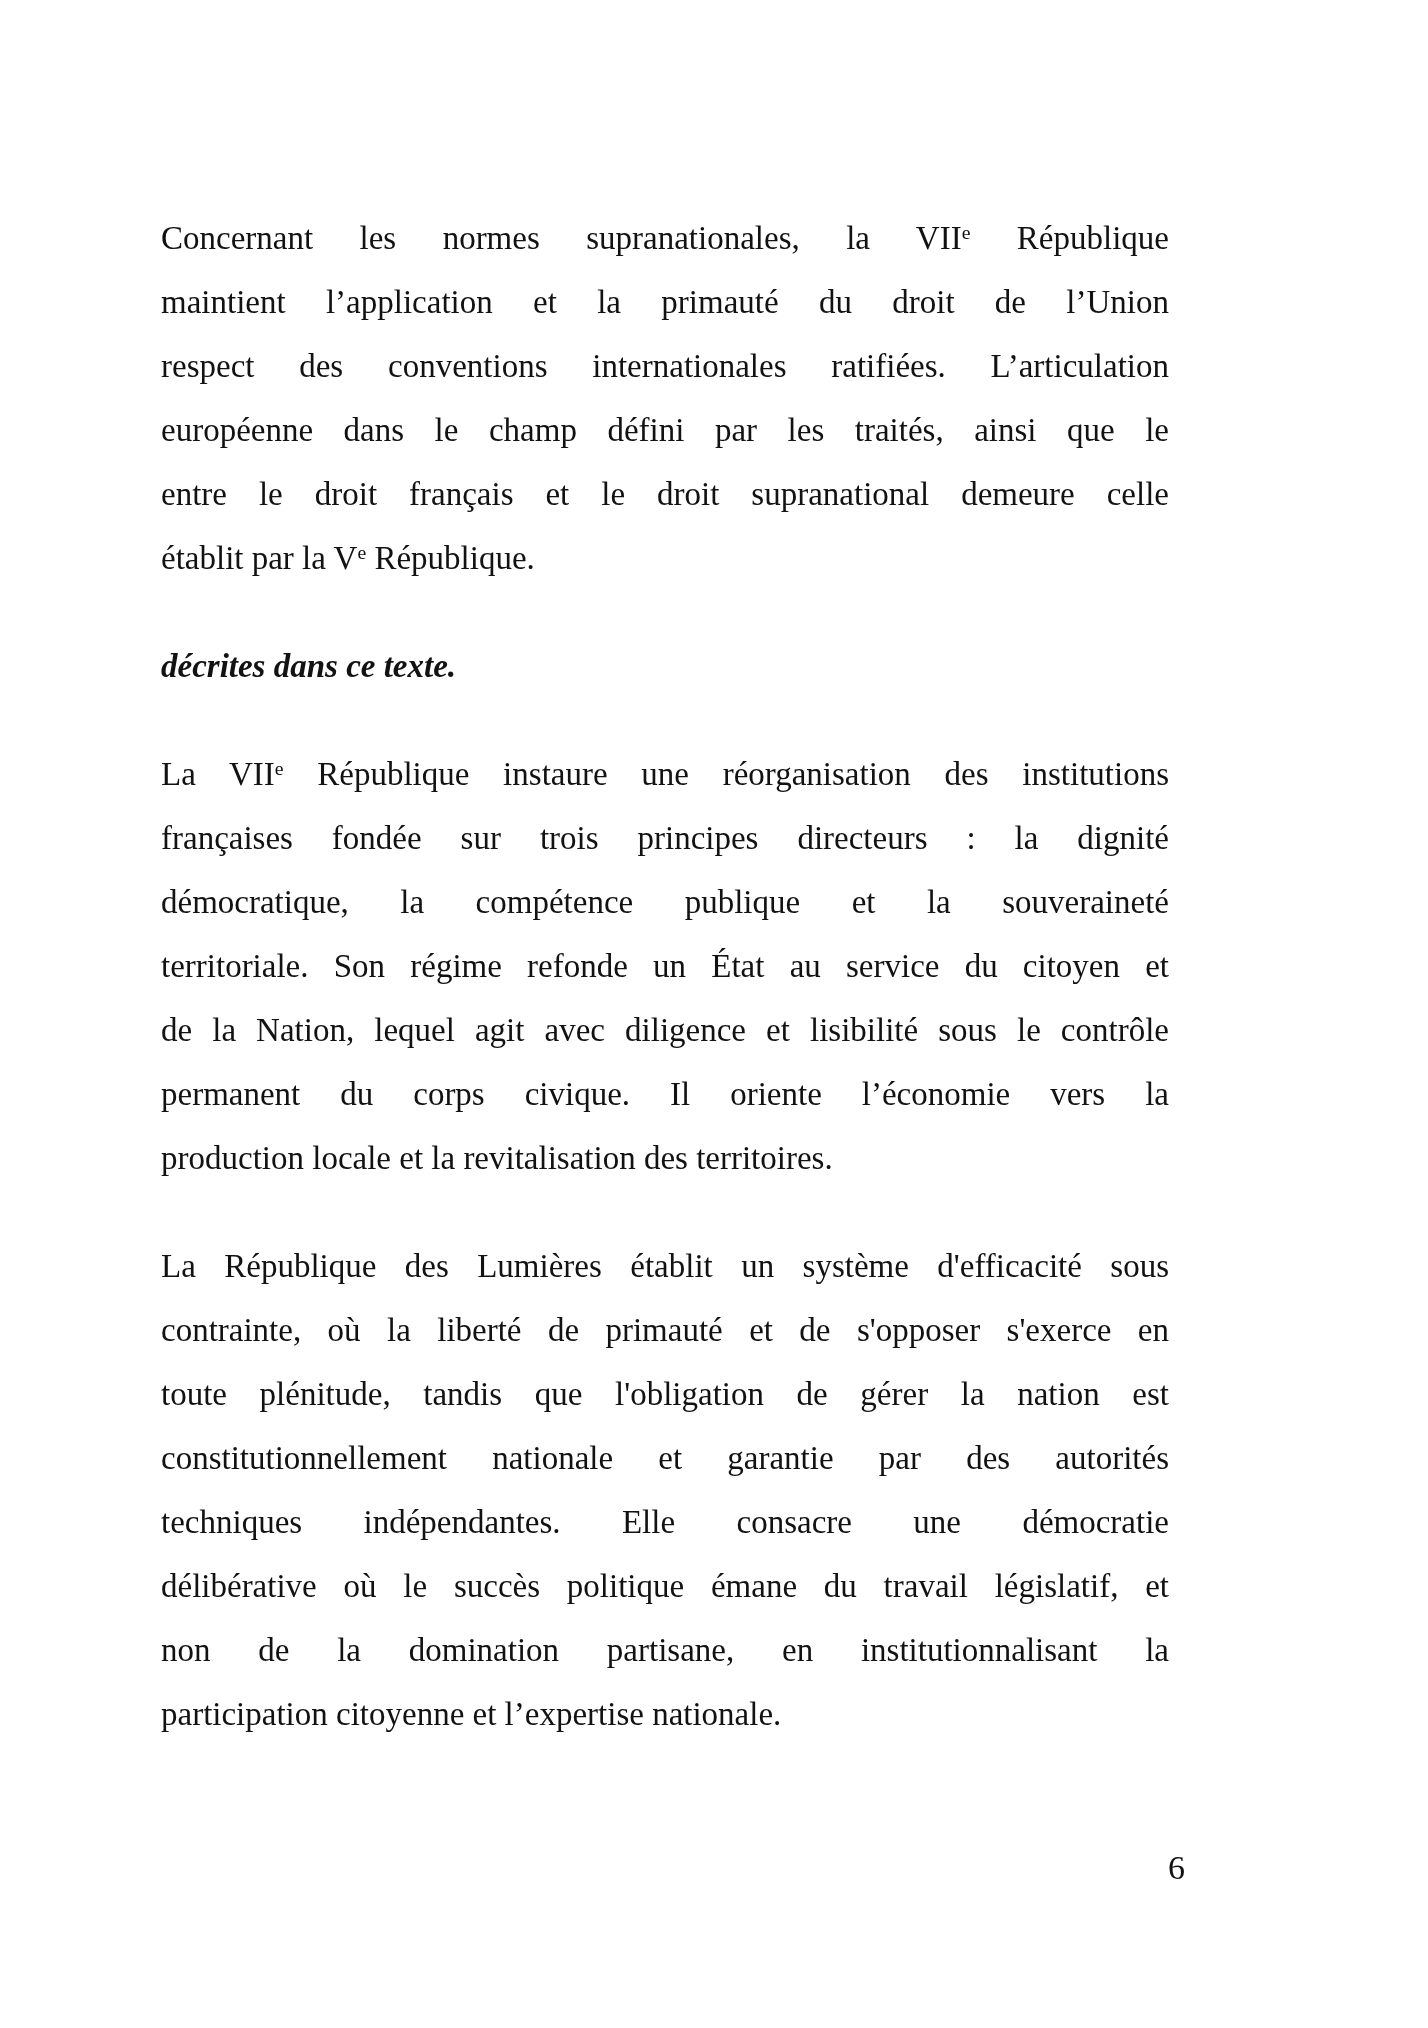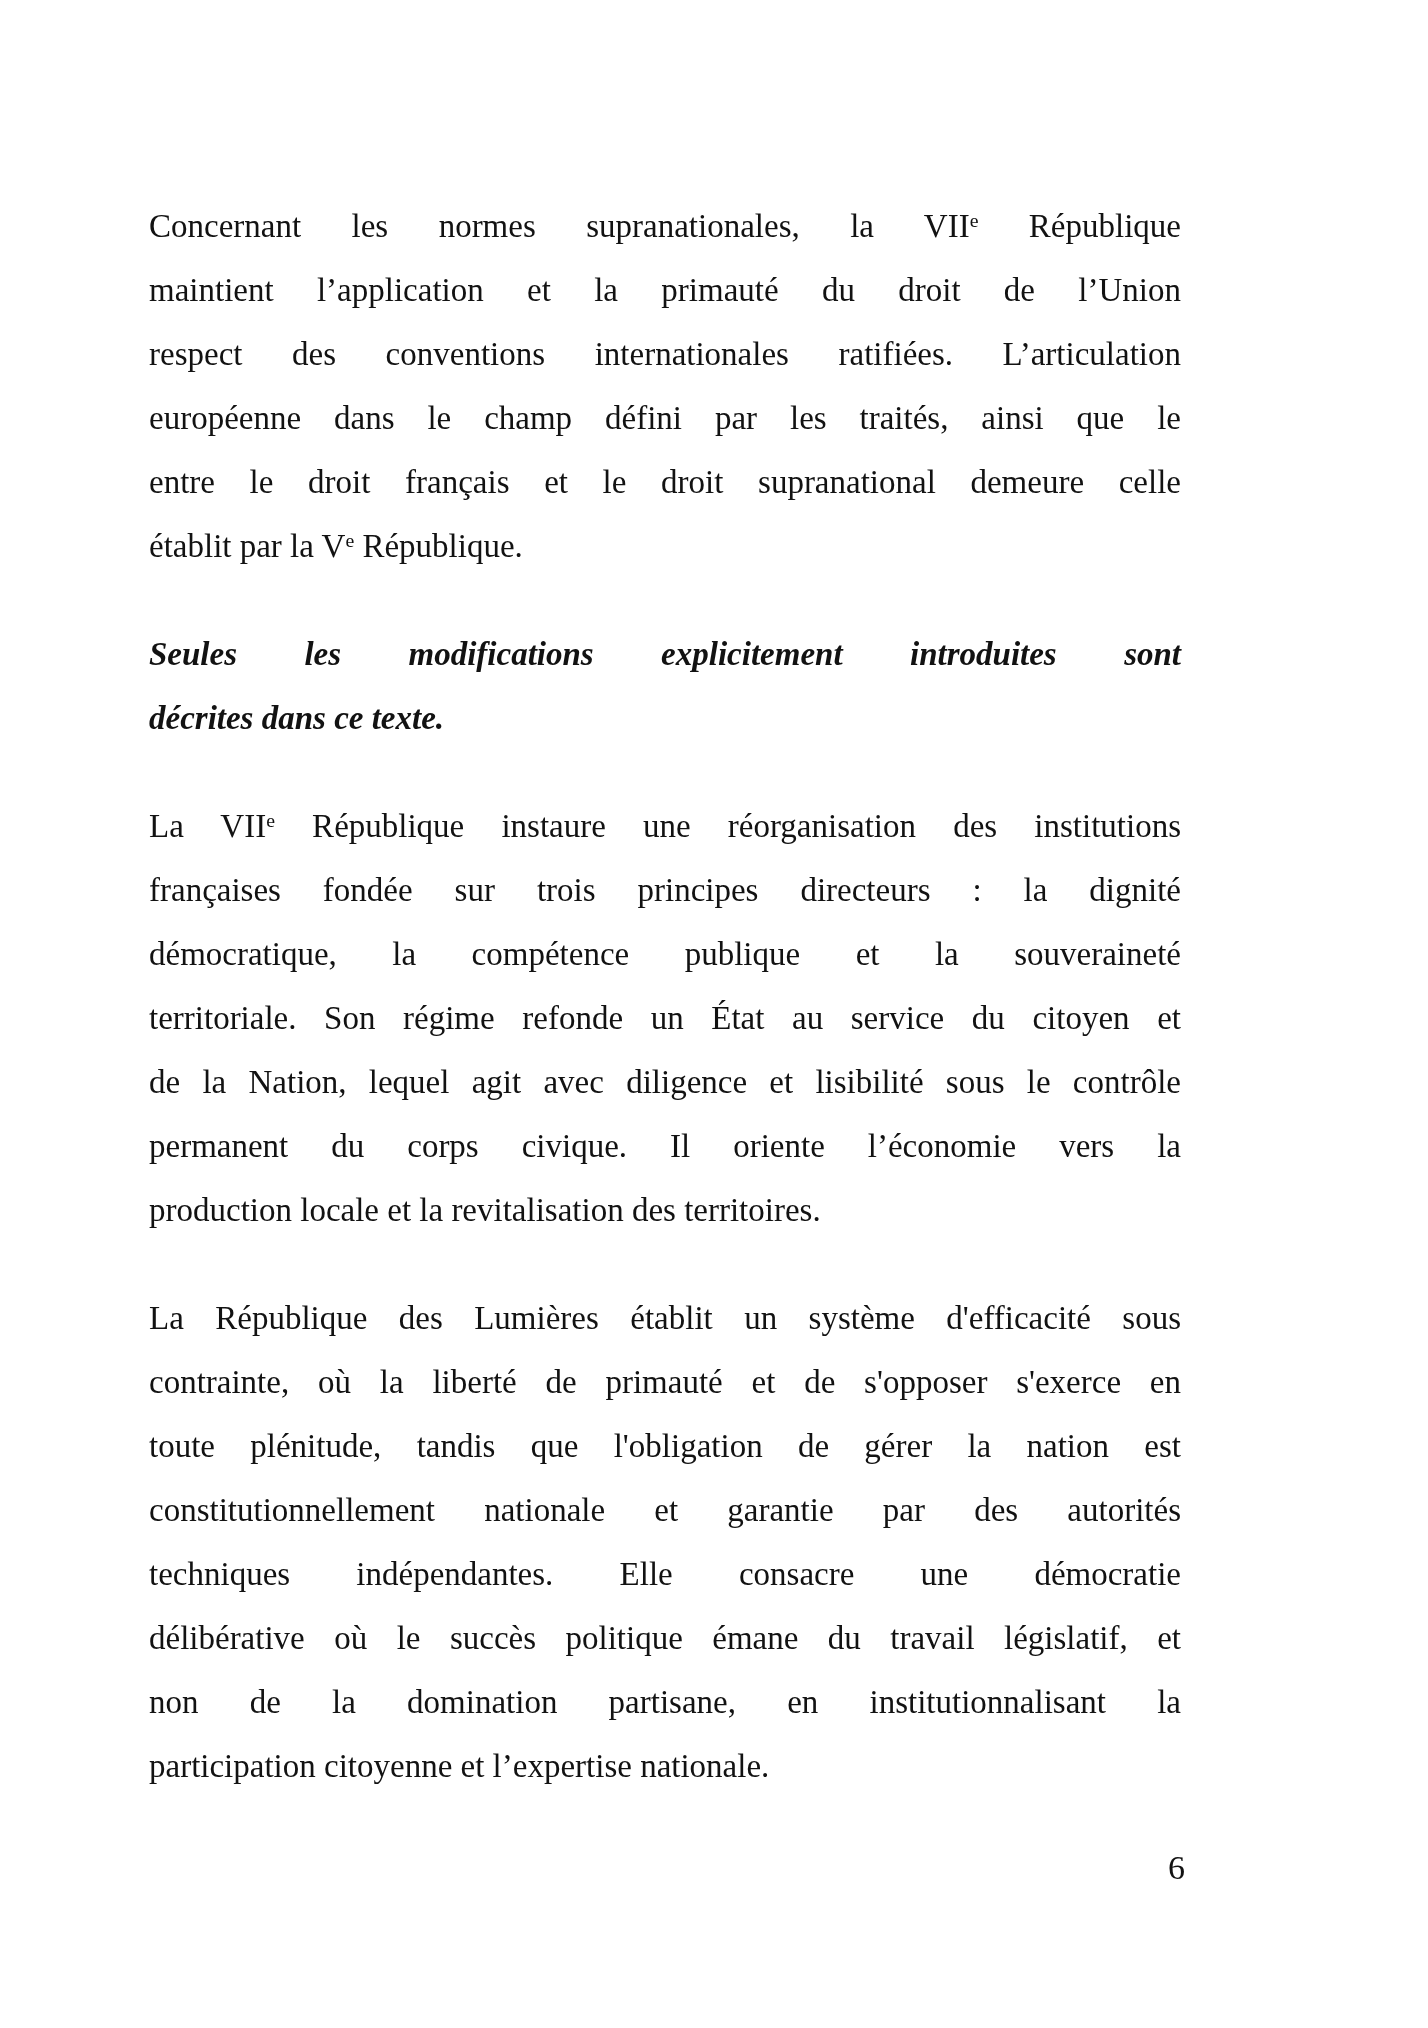--- a/index.html
+++ b/index.html
@@ -14,21 +14,21 @@
   }
   .text-block {
     position: absolute;
     left: 145px;
     top: 190px;
     width: 1040px;
   }
   .para {
     font-size: 33px;
     line-height: 64px;
-    margin: 4px;
+    margin: 16px;
   }
   .para + .para { margin-top: 44px; }
   .para.italic-bold {
     font-style: italic;
     font-weight: bold;
   }
   .line {
     text-align: justify;
     text-align-last: justify;
   }
@@ -57,21 +57,20 @@
   <div class="text-block" id="text-block">
       <div class="para normal">
         <div class="line"><span>Concernant les normes supranationales, la VII</span><sup class="ord">e</sup><span> République</span></div>
         <div class="line"><span>maintient l’application et la primauté du droit de l’Union</span></div>
         <div class="line"><span>respect des conventions internationales ratifiées. L’articulation</span></div>
         <div class="line"><span>européenne dans le champ défini par les traités, ainsi que le</span></div>
         <div class="line"><span>entre le droit français et le droit supranational demeure celle</span></div>
         <div class="line last"><span>établit par la V</span><sup class="ord">e</sup><span> République.</span></div>
       </div>
       <div class="para italic-bold">
-        <div class="line"><span>Seules les modifications explicitement introduites sont</span></div>
         <div class="line last"><span>décrites dans ce texte.</span></div>
       </div>
       <div class="para normal">
         <div class="line"><span>La VII</span><sup class="ord">e</sup><span> République instaure une réorganisation des institutions</span></div>
         <div class="line"><span>françaises fondée sur trois principes directeurs : la dignité</span></div>
         <div class="line"><span>démocratique, la compétence publique et la souveraineté</span></div>
         <div class="line"><span>territoriale. Son régime refonde un État au service du citoyen et</span></div>
         <div class="line"><span>de la Nation, lequel agit avec diligence et lisibilité sous le contrôle</span></div>
         <div class="line"><span>permanent du corps civique. Il oriente l’économie vers la</span></div>
         <div class="line last"><span>production locale et la revitalisation des territoires.</span></div>

